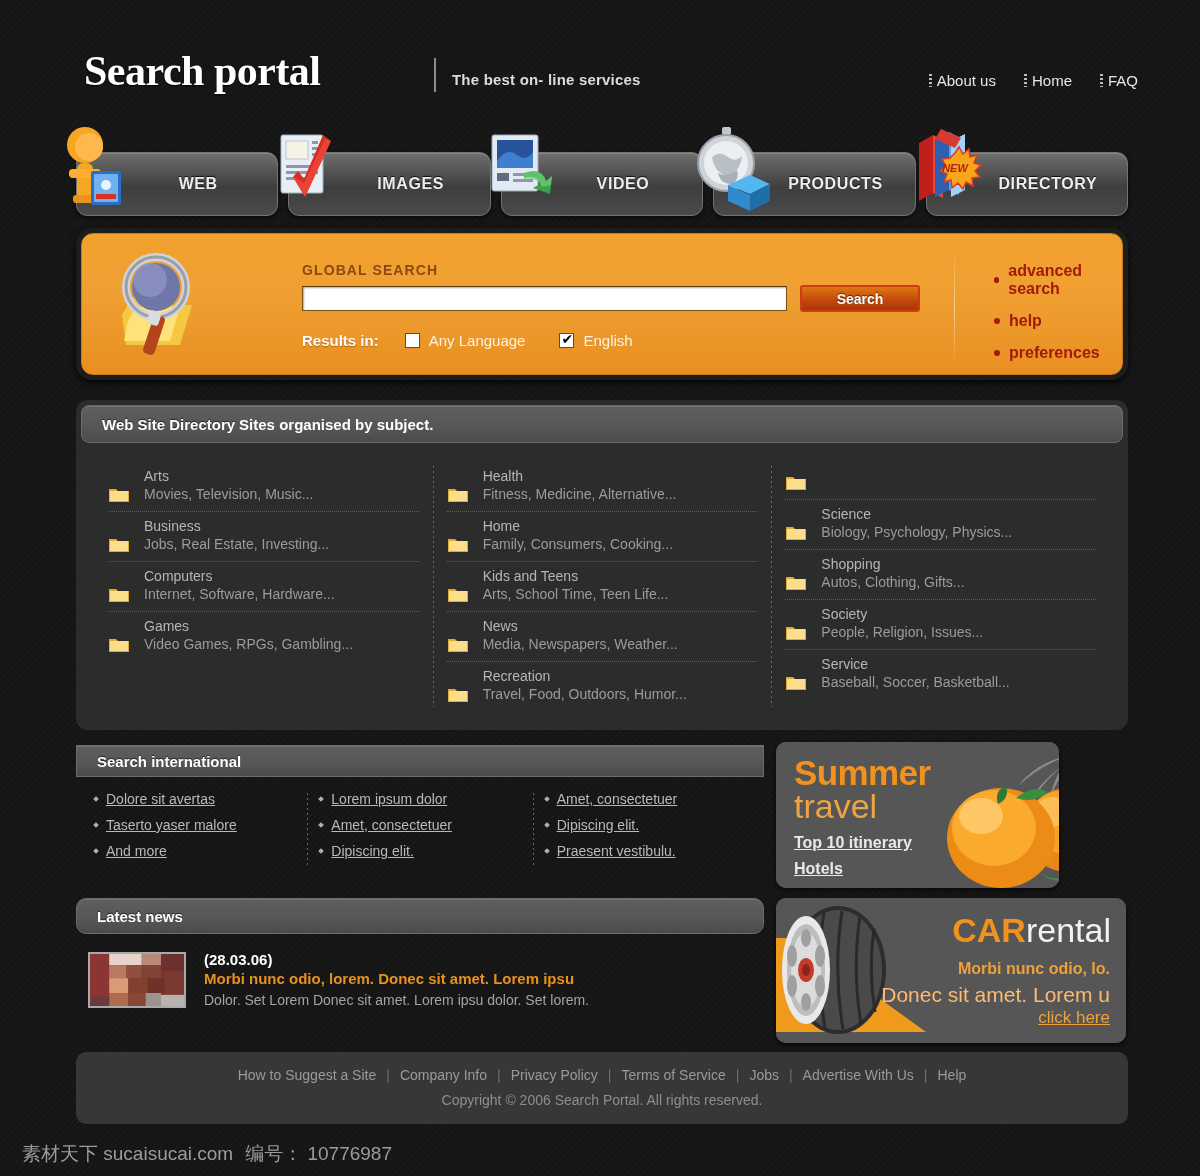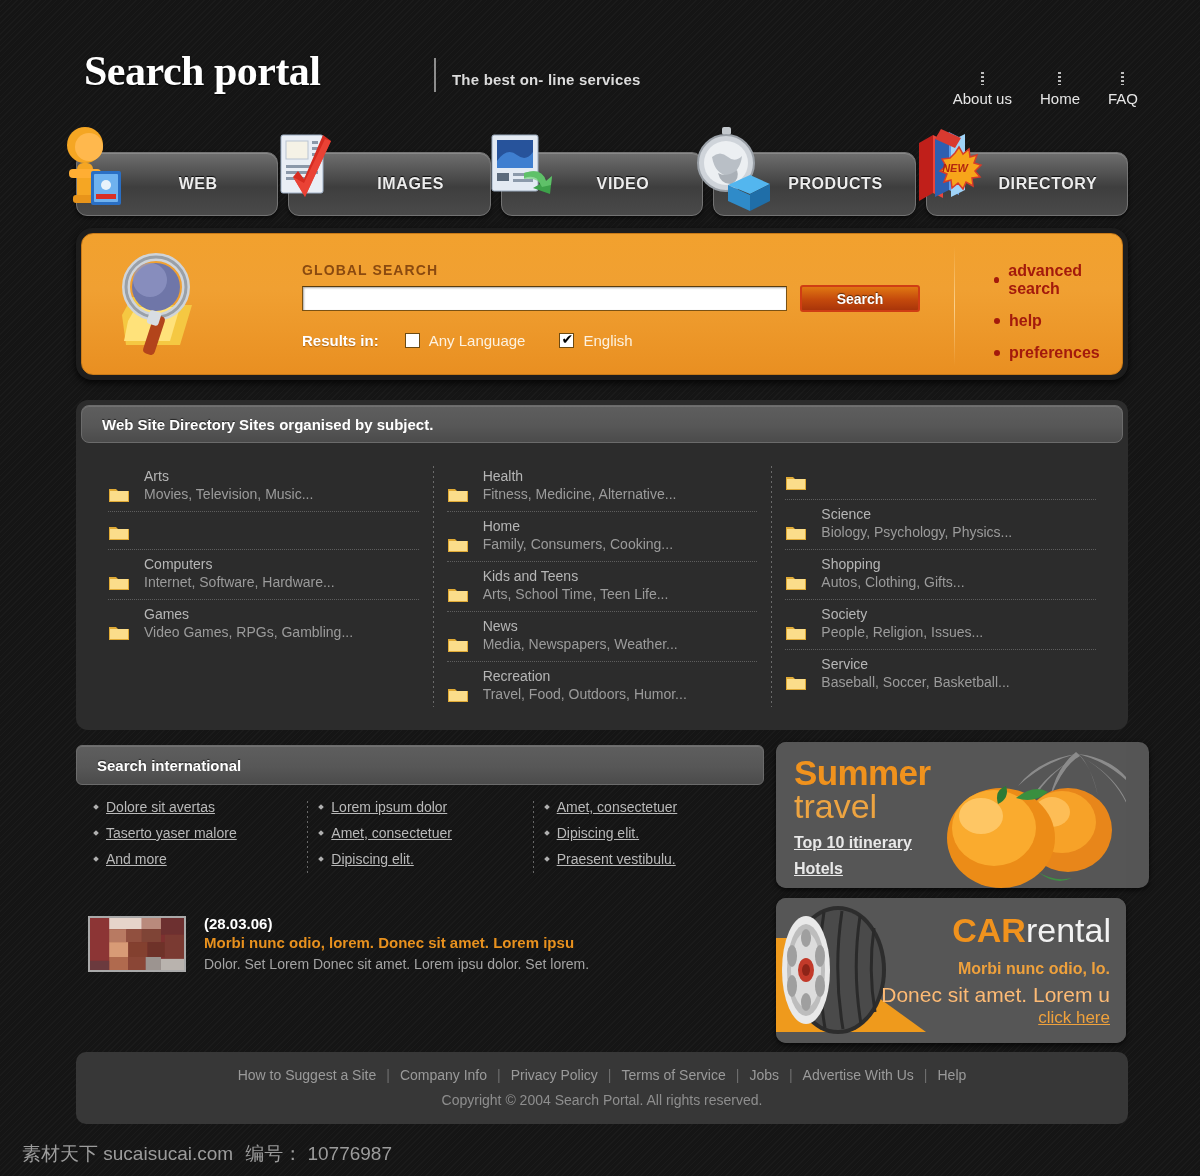--- a/index.html
+++ b/index.html
@@ -21,21 +21,21 @@
     font-family:"Liberation Serif", serif; font-weight:bold; font-size:42px;
     color:#ffffff; letter-spacing:-.5px; line-height:1;
     text-shadow:0 1px 2px rgba(0,0,0,.9);
   }
   .logo-divider{ position:absolute; left:434px; top:58px; width:2px; height:34px; background:#8d8d8d; }
   .tagline{
     position:absolute; left:452px; top:71px;
     font-size:15px; font-weight:bold; color:#dcdcdc; letter-spacing:.2px;
   }
   .topnav{ position:absolute; right:62px; top:72px; display:flex; gap:28px; align-items:center; }
-  .topnav a{ display:flex; align-items:center; gap:5px; color:#e6e6e6; font-size:15px; text-decoration:none;flex-direction:column; }
+  .topnav a{ display:flex; align-items:center; gap:5px; color:#e6e6e6; font-size:15px; text-decoration:none; }
   .dots-icon{ display:inline-block; width:3px; height:13px;
     background:repeating-linear-gradient(to bottom,#bdbdbd 0 2px, transparent 2px 4px); }
 
   
   .tabs{ position:absolute; left:76px; top:152px; width:1052px; height:64px; display:flex; gap:10px; }
   .tab{
     position:relative; flex:1; height:64px; border-radius:11px;
     background:linear-gradient(to bottom,#6f6f6f 0%,#5b5b5b 22%,#3e3e3e 55%,#4a4a4a 100%);
     border:1px solid #737373;
     box-shadow:inset 0 1px 0 rgba(255,255,255,.18), 0 2px 4px rgba(0,0,0,.6);
@@ -111,21 +111,21 @@
   }
   .dir-item{ display:flex; align-items:flex-end; gap:14px; padding:6px 0 8px 0; position:relative; }
   .dir-item + .dir-item{ border-top:1px dotted #5e5e5e; }
   .folder-icon{ flex:0 0 auto; margin-top:6px; }
   .dir-cat{ font-size:14px; color:#b6b6b6; line-height:17px; }
   .dir-desc{ font-size:14px; color:#9b9b9b; line-height:18px; }
 
   
   #intl{ left:76px; top:745px; width:688px; height:140px; background:transparent; }
   #intl .panel-head{ background:linear-gradient(to bottom,#5e5e5e 0%,#575757 55%,#4b4b4b 100%);
-     margin:0; border-radius:6px; height:40px; }
+     margin:0; border-radius:0; height:32px; }
   .intl-body{ display:flex; padding:14px 6px 4px 6px; }
   .intl-col{ flex:1; padding:0 12px; position:relative; }
   .intl-col + .intl-col::before{
     content:""; position:absolute; left:0; top:2px; bottom:2px; width:1px;
     background:repeating-linear-gradient(to bottom,#676767 0 2px, transparent 2px 5px);
   }
   .intl-item{ display:flex; align-items:center; gap:8px; margin-bottom:10px; }
   .ibullet{ width:4px; height:4px; background:#b0b0b0; transform:rotate(45deg); display:inline-block; }
   .intl-item a{ color:#b9b9b9; font-size:14px; text-decoration:underline; }
 
@@ -134,21 +134,21 @@
   #news .panel-head{ margin:0; border-radius:10px; height:36px; }
   .news-body{ display:flex; gap:18px; padding:18px 10px 0 12px; }
   .news-thumb{ width:98px; height:56px; border:2px solid #a9a9a9; flex:0 0 auto; }
   .news-date{ font-size:15px; font-weight:bold; color:#ffffff; line-height:16px; }
   .news-head{ font-size:15px; font-weight:bold; color:#e8911e; line-height:22px; }
   .news-text{ font-size:14px; color:#a4a4a4; line-height:20px; }
 
   
   .banner{ position:absolute; border-radius:10px; overflow:hidden;
     background:#555555; box-shadow:0 2px 5px rgba(0,0,0,.7); }
-  #banner-travel{ left:776px; top:742px; width:373px; height:146px; }
+  #banner-travel{ left:776px; top:742px; width:283px; height:146px; }
   #banner-car{ left:776px; top:898px; width:350px; height:145px; }
   .bn-title{ position:absolute; font-weight:bold; }
   .travel-summer{ left:18px; top:14px; font-size:35px; color:#f0921d; line-height:33px; letter-spacing:-.6px; }
   .travel-travel{ position:absolute; left:18px; top:48px; font-size:34px; color:#eda441; font-weight:normal; line-height:33px; }
   .travel-link{ position:absolute; left:18px; font-size:16px; font-weight:bold; color:#e9e9e9;
     text-decoration:underline; }
   .car-car{ position:absolute; right:15px; top:13px; font-size:34px; font-weight:bold; color:#f0921d; }
   .car-rental{ font-weight:normal; color:#f2f2f2; }
   .car-l1{ position:absolute; right:16px; top:62px; font-size:16px; font-weight:bold; color:#efa13c; }
   .car-l2{ position:absolute; right:16px; top:85px; font-size:21px; color:#fdba74; }
@@ -329,20 +329,24 @@
           <div>
               <div class="dir-cat">Arts</div>
                <div class="dir-desc">Movies, Television, Music...</div>
             </div>
         </div>
         <div class="dir-item">
           <svg class="folder-icon" width="22" height="17" viewBox="0 0 22 17">
               <path d="M1 3 h7 l2 2 h11 v11 h-20z" fill="#e0aa35"></path>
               <path d="M2 5 h18 v10 h-18z" fill="#fbdd8a"></path>
             </svg>
+          <div>
+              <div class="dir-cat">Business</div>
+               <div class="dir-desc">Jobs, Real Estate, Investing...</div>
+            </div>
         </div>
         <div class="dir-item">
           <svg class="folder-icon" width="22" height="17" viewBox="0 0 22 17">
               <path d="M1 3 h7 l2 2 h11 v11 h-20z" fill="#e0aa35"></path>
               <path d="M2 5 h18 v10 h-18z" fill="#fbdd8a"></path>
             </svg>
           <div>
               <div class="dir-cat">Computers</div>
                <div class="dir-desc">Internet, Software, Hardware...</div>
             </div>
@@ -508,20 +512,23 @@
           </div>
         <div class="intl-item">
             <span class="ibullet"></span>
             <a href="#">Praesent vestibulu.</a>
           </div>
       </div>
     </div>
   </div>
 
   <div class="panel" id="news">
+    <div class="panel-head">
+      <span class="panel-title">Latest news</span>
+    </div>
     <div class="news-body">
       <svg class="news-thumb" viewBox="0 0 98 56" preserveAspectRatio="none">
         <rect width="98" height="56" fill="#7e3030"></rect>
         <rect x="0" y="0" width="20" height="56" fill="#8c3535"></rect>
         <rect x="20" y="0" width="34" height="12" fill="#e6d4ca"></rect>
         <rect x="54" y="0" width="20" height="12" fill="#b98a7c"></rect>
         <rect x="74" y="0" width="24" height="18" fill="#6d3030"></rect>
         <rect x="20" y="12" width="18" height="14" fill="#b87a62"></rect>
         <rect x="38" y="12" width="16" height="14" fill="#91503f"></rect>
         <rect x="54" y="12" width="20" height="14" fill="#7f4436"></rect>
@@ -614,21 +621,21 @@
       <a href="#">Privacy Policy</a>
       <span class="footer-sep">|</span>
       <a href="#">Terms of Service</a>
       <span class="footer-sep">|</span>
       <a href="#">Jobs</a>
       <span class="footer-sep">|</span>
       <a href="#">Advertise With Us</a>
       <span class="footer-sep">|</span>
       <a href="#">Help</a>
     </div>
-    <div class="copyright">Copyright © 2004 Search Portal. All rights reserved.</div>
+    <div class="copyright">Copyright © 2006 Search Portal. All rights reserved.</div>
   </div>
 
   <div class="watermark">
     <span>素材天下 sucaisucai.com</span>
     <span>编号： 10776987</span>
   </div>
 
 </div>
 
 </body></html>

